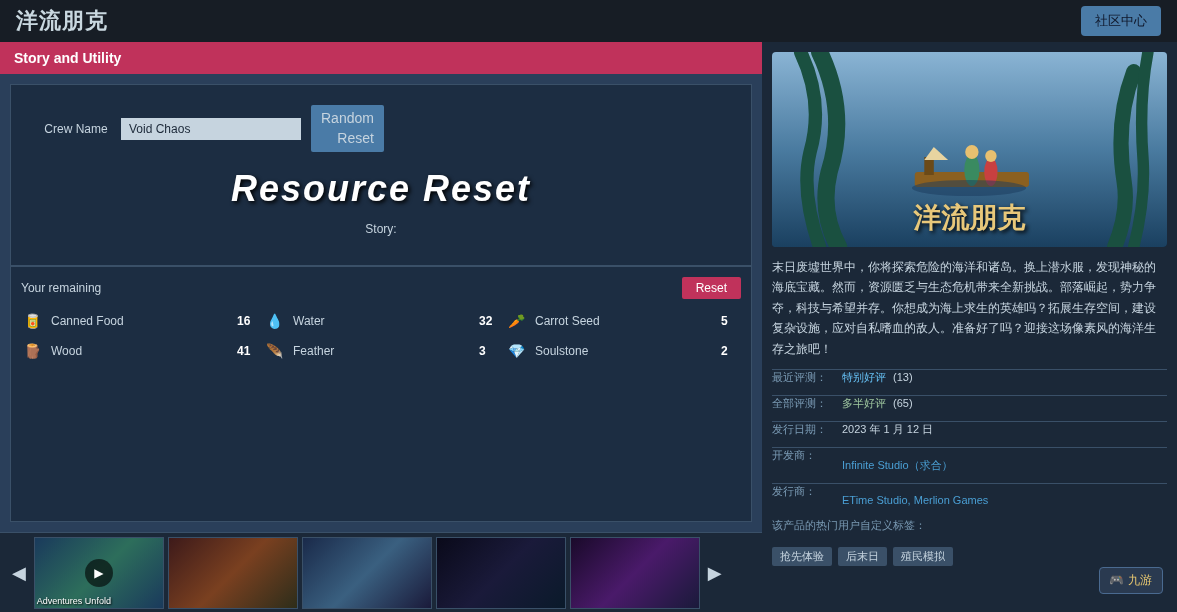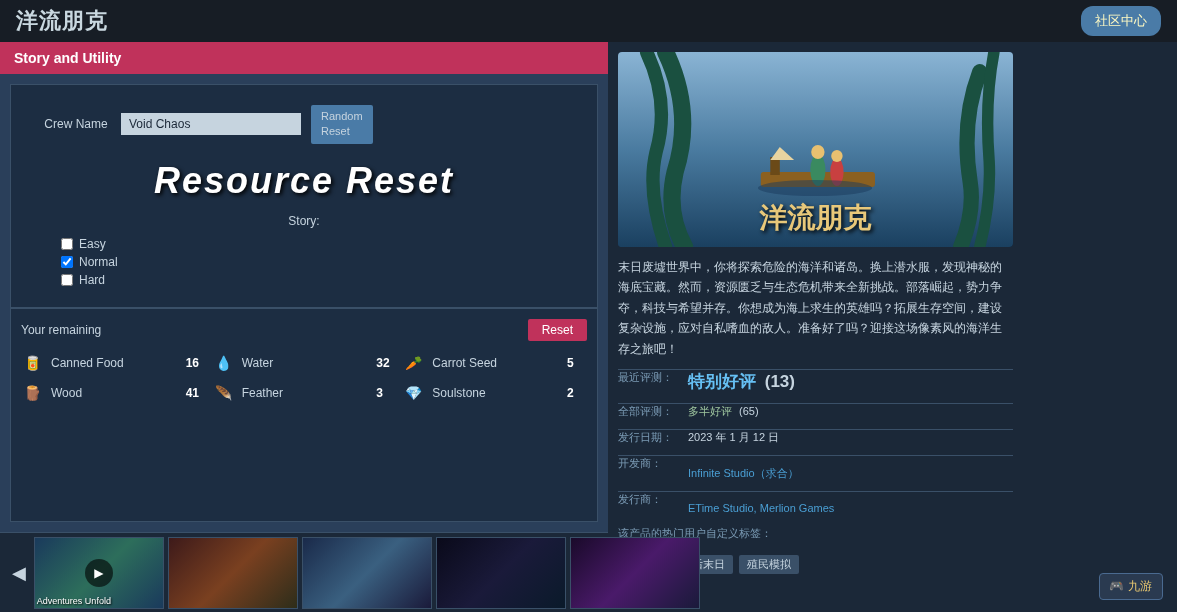--- a/index.html
+++ b/index.html
@@ -23,37 +23,37 @@
       padding: 0 16px;
     }
     .top-bar-title {
       color: #c9d8e0;
       font-size: 22px;
       font-weight: bold;
       letter-spacing: 1px;
     }
     .community-btn {
       background: #4a7ba7;
-      color: #fef9c3;
+      color: #0f172a;
       border: none;
       padding: 6px 14px;
       font-size: 13px;
       cursor: pointer;
-      border-radius: 12px;
+      border-radius: 4px;
     }
 
     
     .main-layout {
       display: flex;
       height: calc(612px - 42px);
     }
 
     
     .left-panel {
-      width: 608px;
+      width: 762px;
       background: #1b2838;
       display: flex;
       flex-direction: column;
     }
 
     
     .panel-header {
       background: #c0325b;
       color: #fff;
       padding: 8px 14px;
@@ -106,25 +106,25 @@
       color: #1b2838;
       padding: 4px 8px;
       font-size: 12px;
       width: 180px;
     }
     .random-reset-btn {
       background: #4a7ba7;
       color: #c6d4df;
       border: none;
       padding: 4px 10px;
-      font-size: 11px;
+      font-size: 14px;
       cursor: pointer;
       border-radius: 2px;
       line-height: 1.4;
-      text-align: left;
+      text-align: right;
     }
 
     
     .story-section {
       padding: 6px 10px;
     }
     .story-label {
       color: #c6d4df;
       font-size: 12px;
       margin-bottom: 9px;
@@ -310,22 +310,21 @@
       font-size: 11px;
     }
     .info-val-link {
       color: #4a9fd4;
       font-size: 11px;
       cursor: pointer;
       margin-top: 10px;
     }
     .info-val-good {
       color: #66c0f4;
-      font-size: 17px;
-      font-weight: bold;
+      font-size: 11px;
     }
     .info-val-mixed {
       color: #a0c8a0;
       font-size: 11px;
     }
 
     .tags-row {
       display: flex;
       gap: 6px;
       flex-wrap: wrap;
@@ -362,34 +361,20 @@
           <input class="crew-input" type="text" value="Void Chaos" style="">
           <button class="random-reset-btn">Random<br>Reset</button>
         </div>
 
         <div style="padding: 10px 0 6px 0;">
           <span class="resource-reset-title">Resource Reset</span>
         </div>
 
         <div class="story-section">
           <div class="story-label">Story:</div>
-          <div class="story-options">
-            <label class="story-option">
-              <input type="checkbox" style="">
-              <span>Easy</span>
-            </label>
-            <label class="story-option">
-              <input type="checkbox" checked="" style="">
-              <span>Normal</span>
-            </label>
-            <label class="story-option">
-              <input type="checkbox" style="">
-              <span>Hard</span>
-            </label>
-          </div>
         </div>
       </div>
 
       <div class="remaining-section">
         <div class="remaining-header">
           <span class="remaining-label">Your remaining</span>
           <button class="reset-btn">Reset</button>
         </div>
         <div class="resources-grid">
 
@@ -510,15 +495,15 @@
     <div class="tags-row">
       <span class="tag">抢先体验</span>
       <span class="tag">后末日</span>
       <span class="tag">殖民模拟</span>
     </div>
 
   </div>
 
 </div>
 
-<div style="position:fixed;bottom:12px;right:14px;background:#2a3a50;border:1px solid #4a6a90;padding:4px 10px;border-radius:4px;z-index:100;">
+<div style="position:fixed;bottom:18px;right:14px;background:#2a3a50;border:1px solid #4a6a90;padding:4px 10px;border-radius:4px;z-index:100;">
   <span style="color:#e8c870;font-size:12px;font-family:'Microsoft YaHei',sans-serif;">🎮 九游</span>
 </div>
 
 </body></html>

